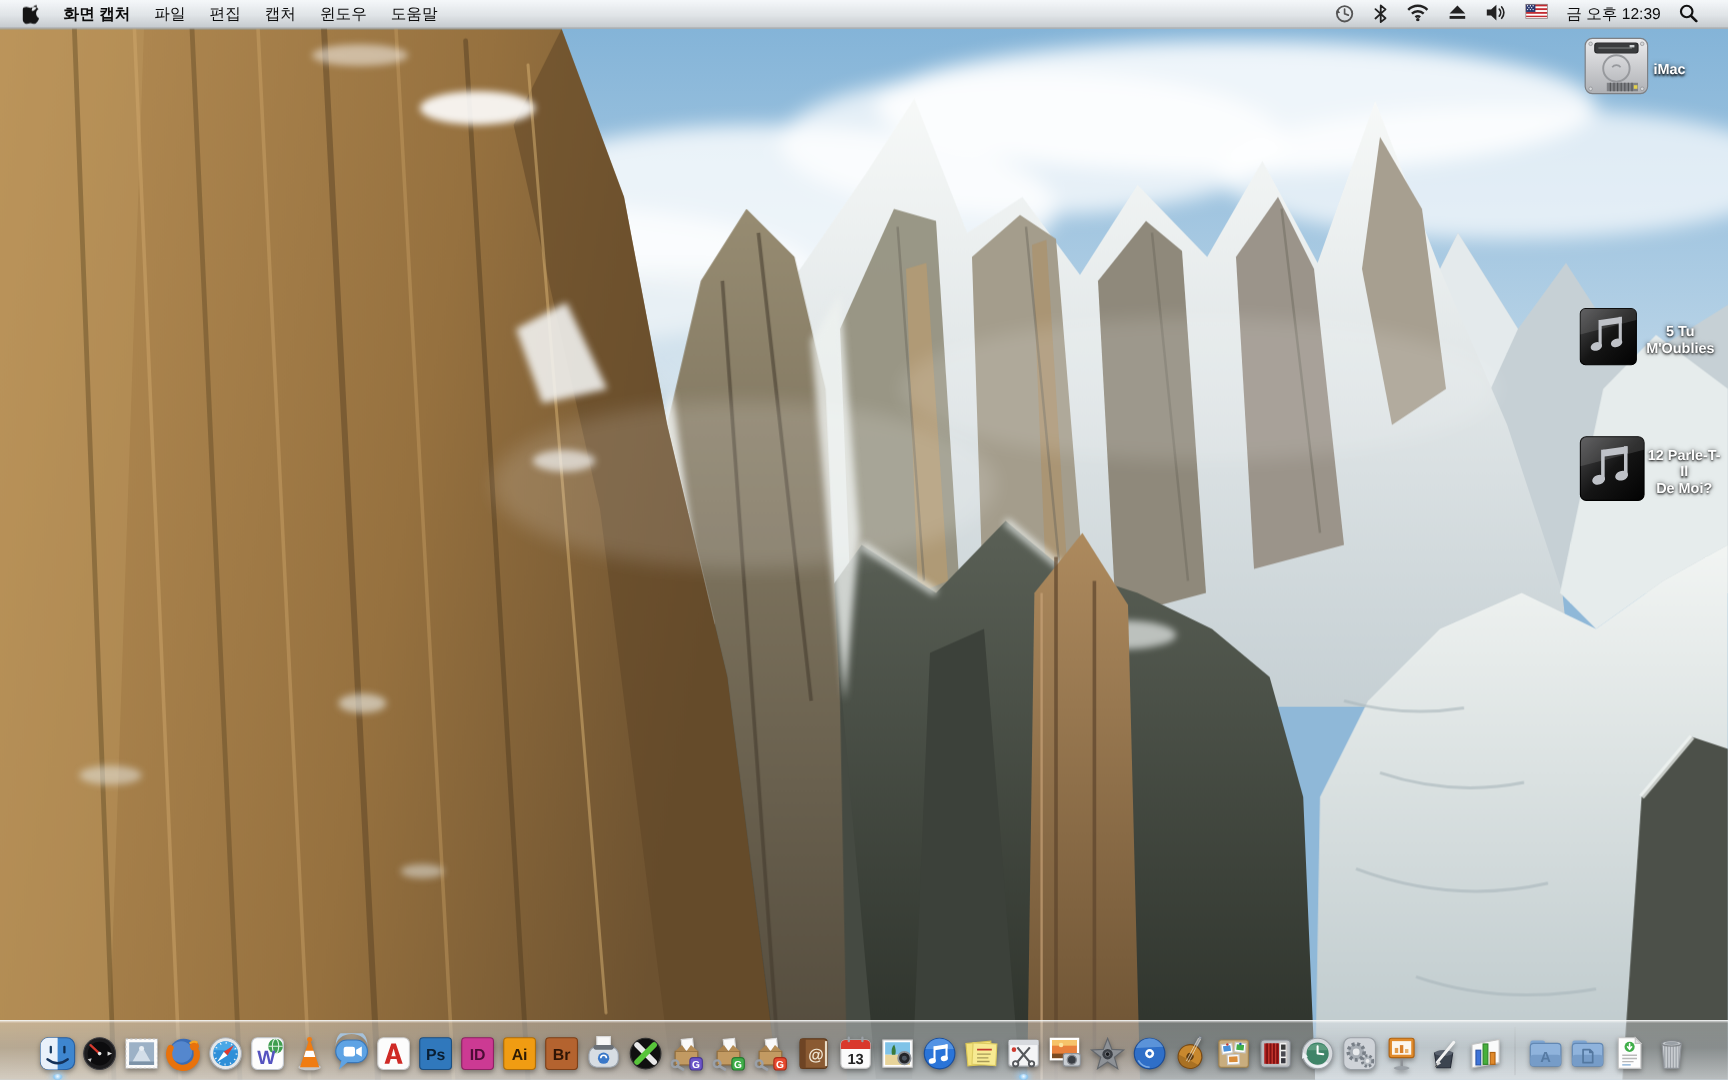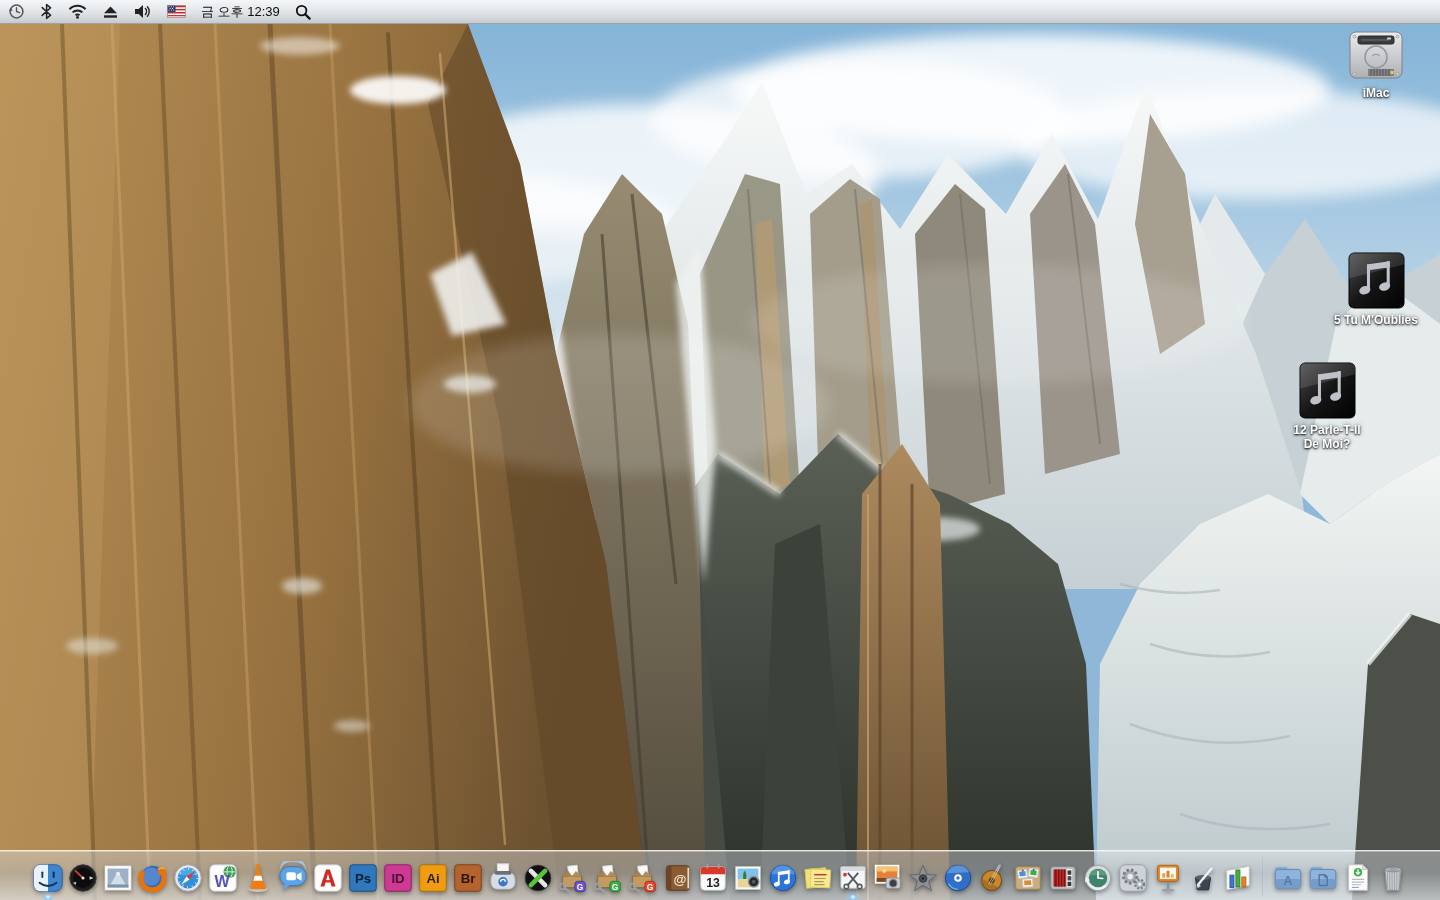--- a/index.html
+++ b/index.html
@@ -11,25 +11,25 @@
   
   .menubar{position:absolute;top:0;left:0;right:0;height:23px;z-index:30;
     background:linear-gradient(180deg,rgba(252,252,252,.93),rgba(233,233,233,.9) 55%,rgba(205,205,205,.88));
     border-bottom:1px solid rgba(60,60,60,.45);
     display:flex;justify-content:space-between;align-items:center;
     font-size:13px;color:#0c0c0c}
   .mleft{display:flex;align-items:center;padding-left:10px}
   .mitem{padding:0 10px;line-height:23px;white-space:nowrap}
   .bold{font-weight:bold}
   .apple{display:flex;align-items:center;padding:0 9px}
-  .mright{display:flex;align-items:center;padding-right:1px}
+  .mright{display:flex;align-items:flex-start;padding-right:17px}
   .sicon{display:flex;align-items:center;padding:0 8px}
   .clock{padding:0 7px;white-space:nowrap}
   
-  .dicon{position:absolute;width:120px;display:flex;flex-direction:column;align-items:center;z-index:5;text-align:center}
+  .dicon{position:absolute;width:120px;display:flex;flex-direction:row;align-items:center;z-index:5;text-align:center}
   .dlabel{margin-top:4px;font-size:12px;font-weight:bold;color:#fff;line-height:14px;
           text-shadow:0 1px 2px rgba(0,0,0,.95),0 0 4px rgba(0,0,0,.6)}
   
   .dock{position:absolute;left:0;right:0;bottom:0;height:58px;z-index:40;
         display:flex;align-items:flex-end;justify-content:center}
   .shelf{position:absolute;left:0;right:0;bottom:0;height:49px;
     background:linear-gradient(180deg,rgba(230,234,238,.40),rgba(186,192,198,.55) 45%,rgba(224,228,232,.74));
     border-top:1px solid rgba(255,255,255,.65);
     box-shadow:inset 0 1px 0 rgba(255,255,255,.35)}
   .di{width:35px;height:46px;position:relative;display:flex;align-items:flex-end;justify-content:center;z-index:41}
@@ -161,20 +161,36 @@
   <ellipse cx="92" cy="622" rx="26" ry="8" fill="#eef1ef" opacity=".5"></ellipse>
   <ellipse cx="352" cy="702" rx="18" ry="6" fill="#eef1ef" opacity=".5"></ellipse>
  </g>
 
  <ellipse cx="620" cy="380" rx="210" ry="70" fill="#ffffff" opacity=".15" filter="url(#f_b8)"></ellipse>
  <ellipse cx="1000" cy="300" rx="250" ry="60" fill="#ffffff" opacity=".13" filter="url(#f_b8)"></ellipse>
 </svg>
 </div>
 
 <div class="menubar">
+  <div class="mleft">
+    <span class="apple">
+      <svg width="15" height="17" viewBox="0 0 15 17">
+        <path fill="#151515" d="M10.8,4.4c1-1.2,0.9-2.8,0.8-3.1C10.4,1.4,9.2,2,8.4,3C7.7,3.9,7.3,5.1,7.5,6.1C8.7,6.2,9.9,5.5,10.8,4.4z
+        M13.6,12.2c-0.4,1-0.6,1.4-1.1,2.3c-0.8,1.2-1.9,2.6-3.2,2.6c-1.2,0-1.5-0.8-3-0.8c-1.6,0-1.9,0.8-3.1,0.8
+        c-1.3,0-2.3-1.3-3.1-2.5c-2.2-3.4-2.4-7.3-1.1-9.4c1-1.5,2.5-2.4,3.9-2.4c1.4,0,2.3,0.8,3.4,0.8c1.1,0,1.8-0.8,3.4-0.8
+        c1.2,0,2.5,0.7,3.4,1.8C10.1,6.3,10.6,10.8,13.6,12.2z"></path>
+      </svg>
+    </span>
+    <span class="mitem bold">화면 캡처</span>
+    <span class="mitem">파일</span>
+    <span class="mitem">편집</span>
+    <span class="mitem">캡처</span>
+    <span class="mitem">윈도우</span>
+    <span class="mitem">도움말</span>
+  </div>
   <div class="mright">
     <span class="sicon">
       <svg width="17" height="17" viewBox="0 0 17 17">
         <circle cx="8.5" cy="8.5" r="6.4" fill="none" stroke="#555" stroke-width="1.5"></circle>
         <path d="M8.5,8.5 L8.5,4.6 M8.5,8.5 L11.6,9.6" stroke="#555" stroke-width="1.4" fill="none" stroke-linecap="round"></path>
         <polygon points="2.4,4.6 1.2,8.4 4.8,7.6" fill="#555"></polygon>
       </svg>
     </span>
     <span class="sicon">
       <svg width="11" height="17" viewBox="0 0 11 17">
@@ -274,21 +290,21 @@
       <polygon points="20,12 41,9 41,15 20,18"></polygon>
       <rect x="18.6" y="12" width="3" height="25"></rect>
       <rect x="38" y="9" width="3" height="24"></rect>
       <ellipse cx="16.5" cy="37.5" rx="5.6" ry="4" transform="rotate(-18 16.5 37.5)"></ellipse>
       <ellipse cx="36" cy="34" rx="5.6" ry="4" transform="rotate(-18 36 34)"></ellipse>
     </g>
   </svg>
   <div class="dlabel">5 Tu M'Oublies</div>
 </div>
 
-<div class="dicon" style="left:1267px;top:362px">
+<div class="dicon" style="left:1316px;top:362px">
   <svg width="57" height="57" viewBox="0 0 56 56">
     <rect x="1" y="1" width="54" height="54" rx="5" fill="url(#g_ab)" stroke="#000"></rect>
     <polygon points="1,1 55,1 55,12 1,26" fill="#ffffff" opacity=".12"></polygon>
     <g fill="#bfc2c8">
       <polygon points="20,12 41,9 41,15 20,18"></polygon>
       <rect x="18.6" y="12" width="3" height="25"></rect>
       <rect x="38" y="9" width="3" height="24"></rect>
       <ellipse cx="16.5" cy="37.5" rx="5.6" ry="4" transform="rotate(-18 16.5 37.5)"></ellipse>
       <ellipse cx="36" cy="34" rx="5.6" ry="4" transform="rotate(-18 36 34)"></ellipse>
     </g>

